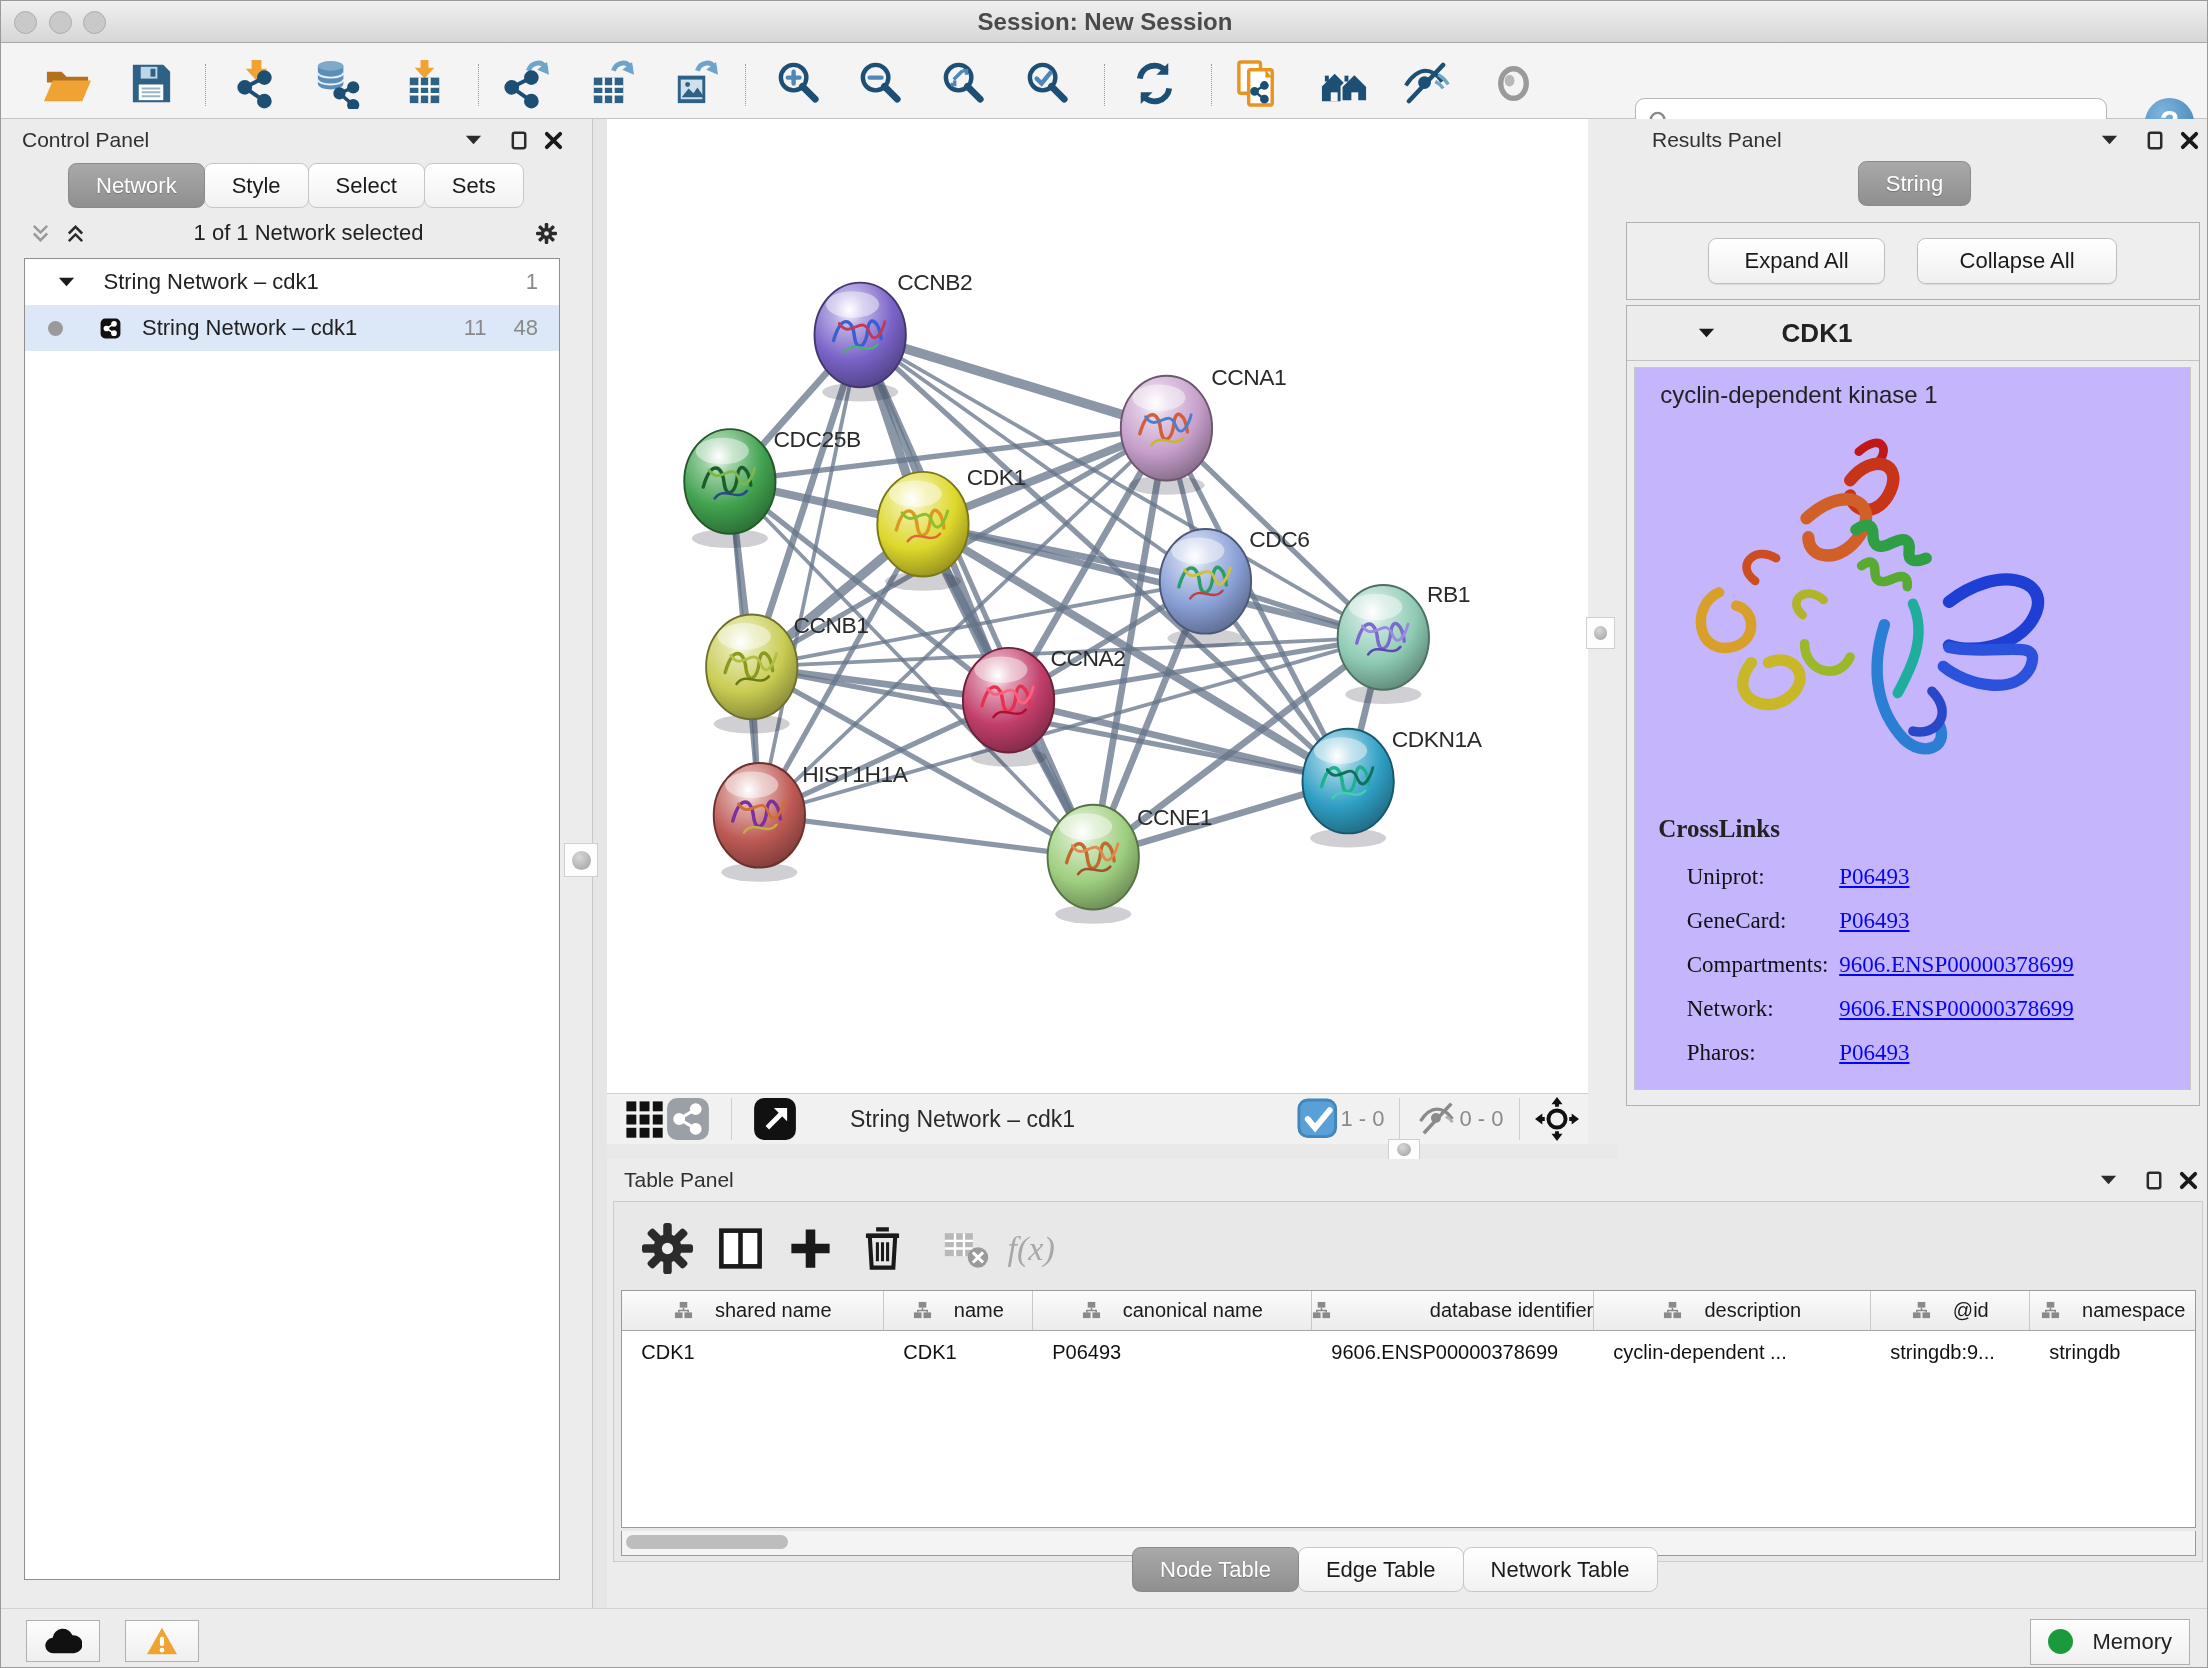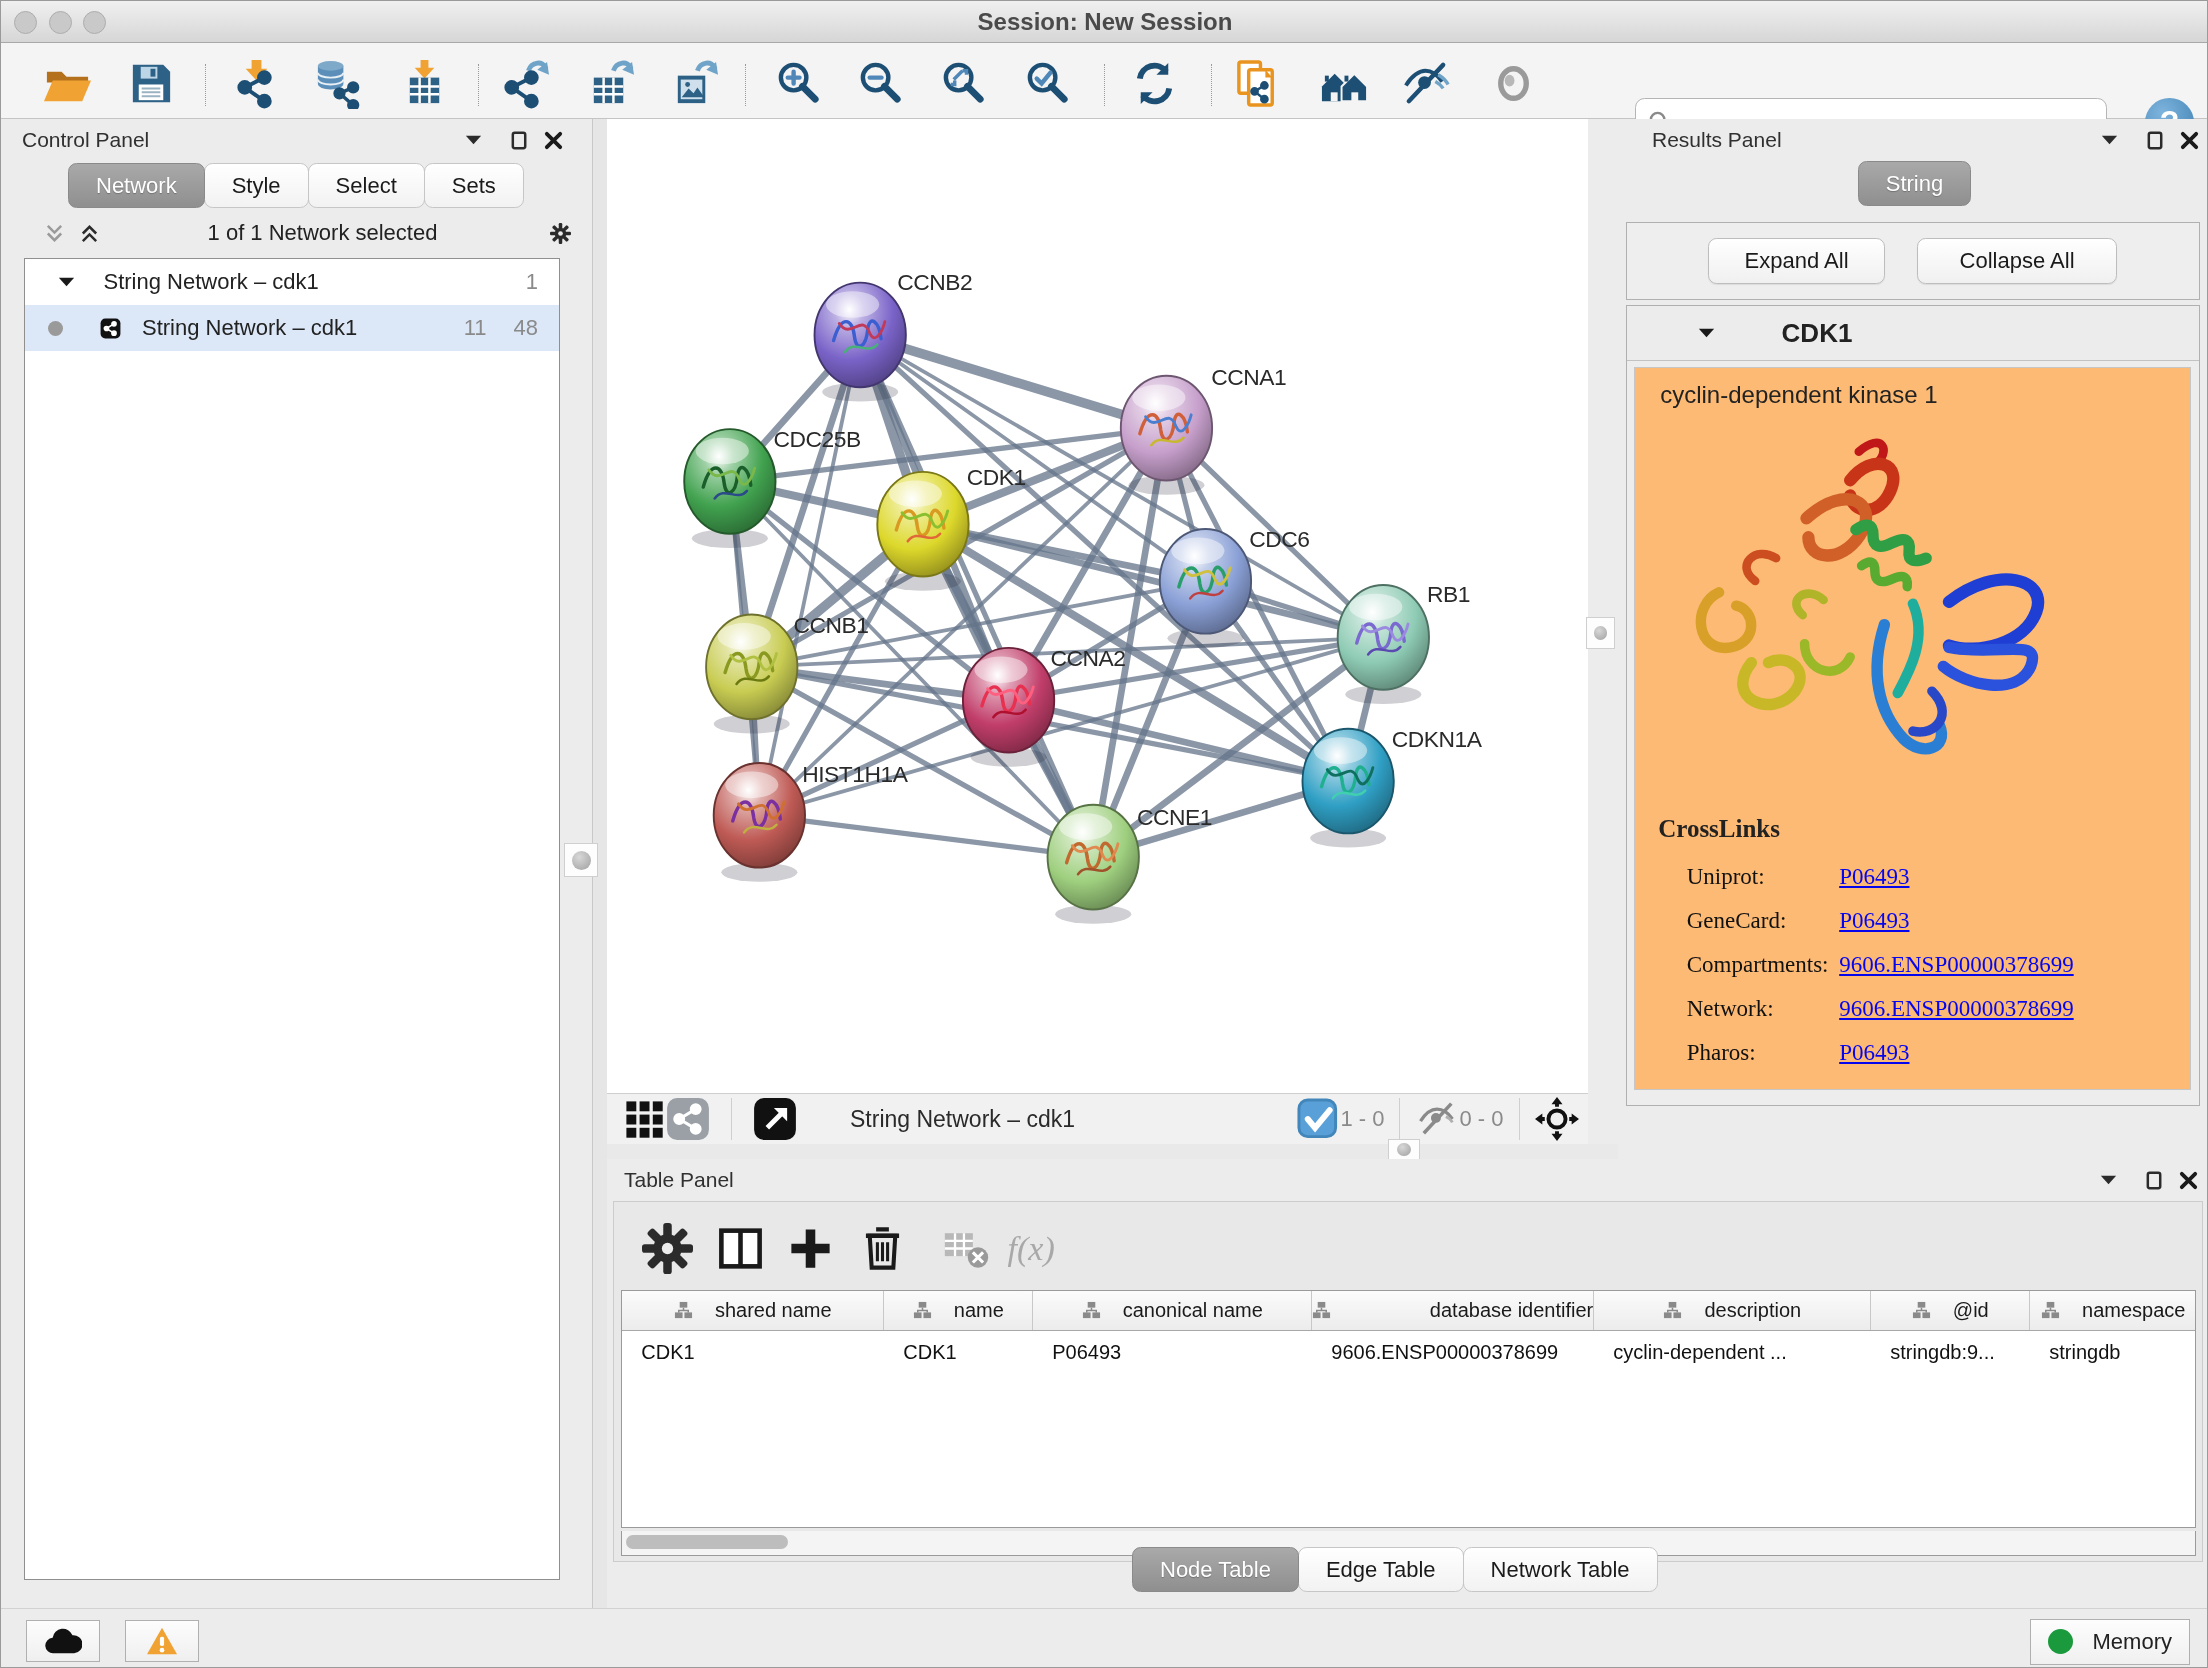--- a/index.html
+++ b/index.html
@@ -45,21 +45,21 @@
     text-shadow:0 1px 1px rgba(0,0,0,.25); }
 
   .btn { display:inline-flex; align-items:center; justify-content:center; height:46px;
     background:linear-gradient(#ffffff,#f0f0f0); border:1px solid #bdbdbd; border-radius:8.6px;
     font-size:22px; color:#1a1a1a; box-shadow:0 1px 1px rgba(0,0,0,.08); }
 
   
   #control-panel { left:0; top:118px; width:591px; height:1489px; background:#ececec; }
   #cp-header { position:absolute; left:0; top:0; width:100%; height:42px; display:flex; align-items:center; }
   #cp-tabs { position:absolute; left:67px; top:44px; }
-  #cp-status-row { position:absolute; left:14px; top:91px; width:100%; height:46px; display:flex; align-items:center; }
+  #cp-status-row { position:absolute; left:0; top:91px; width:100%; height:46px; display:flex; align-items:center; }
   #cp-tree { position:absolute; left:23px; top:139px; width:536px; height:1322px; background:#fff;
     border:1.9px solid #8f8f8f; }
   .tree-row { height:46px; display:flex; align-items:center; font-size:22px; }
   .tree-row.selected { background:#dce8f8; }
   .tree-num { color:#8a8a8a; }
 
   
   #net-divider-left { left:591px; top:118px; width:15px; height:1489px; background:#e6e6e6; border-left:1px solid #c8c8c8;}
   #net-canvas { left:606px; top:118px; width:981px; height:974px; background:#fff; }
   #net-toolbar { left:606px; top:1092px; width:981px; height:51px; background:#f1f1f1;
@@ -710,21 +710,21 @@
     </div>
     <div class="rbox" style="top:186px;height:801px;background:#ededed">
       <div style="height:55px;display:flex;align-items:center;border-bottom:1px solid #c2c2c2;background:#ececec">
         <span class="pico" style="margin-left:67px">
             <svg viewBox="0 0 22 22">
               <path d="M3 6h16l-8 9z" fill="#1a1a1a"></path>
             </svg>
           </span>
         <span style="margin-left:63px;font-size:26px;font-weight:bold">CDK1</span>
       </div>
-      <div style="margin:5.7px 7.6px 0 7.6px;border:1px solid #c6c6c6;height:723px;background:#fdba74;position:relative">
+      <div style="margin:5.7px 7.6px 0 7.6px;border:1px solid #c6c6c6;height:723px;background:#c4b5fd;position:relative">
         <div style="padding:13.3px 0 0 25px;font-size:24px">cyclin-dependent kinase 1</div>
         <svg id="protein-svg" width="418" height="409" viewBox="0 0 440 430" style="position:absolute;left:28.5px;top:55px">
           <g fill="none" stroke-linecap="round" stroke-linejoin="round">
             <path d="M205 30 C230 8 240 30 222 44" stroke="#c01818" stroke-width="9"></path>
             <path d="M196 60 C220 30 252 42 238 72 C226 98 200 96 196 76" stroke="#c83418" stroke-width="13"></path>
             <path d="M150 100 C192 62 228 84 206 118 C186 148 152 144 152 120" stroke="#d06028" stroke-width="13"></path>
             <path d="M118 142 C96 128 74 150 96 166" stroke="#cc4e20" stroke-width="9"></path>
             <path d="M58 178 C28 192 34 242 70 236 C100 230 96 196 76 192" stroke="#d8a028" stroke-width="11"></path>
             <path d="M92 252 C62 290 114 312 138 282 C154 260 130 242 110 252" stroke="#c8b828" stroke-width="12"></path>
             <path d="M148 232 C148 262 184 272 196 246" stroke="#9ab828" stroke-width="10"></path>

